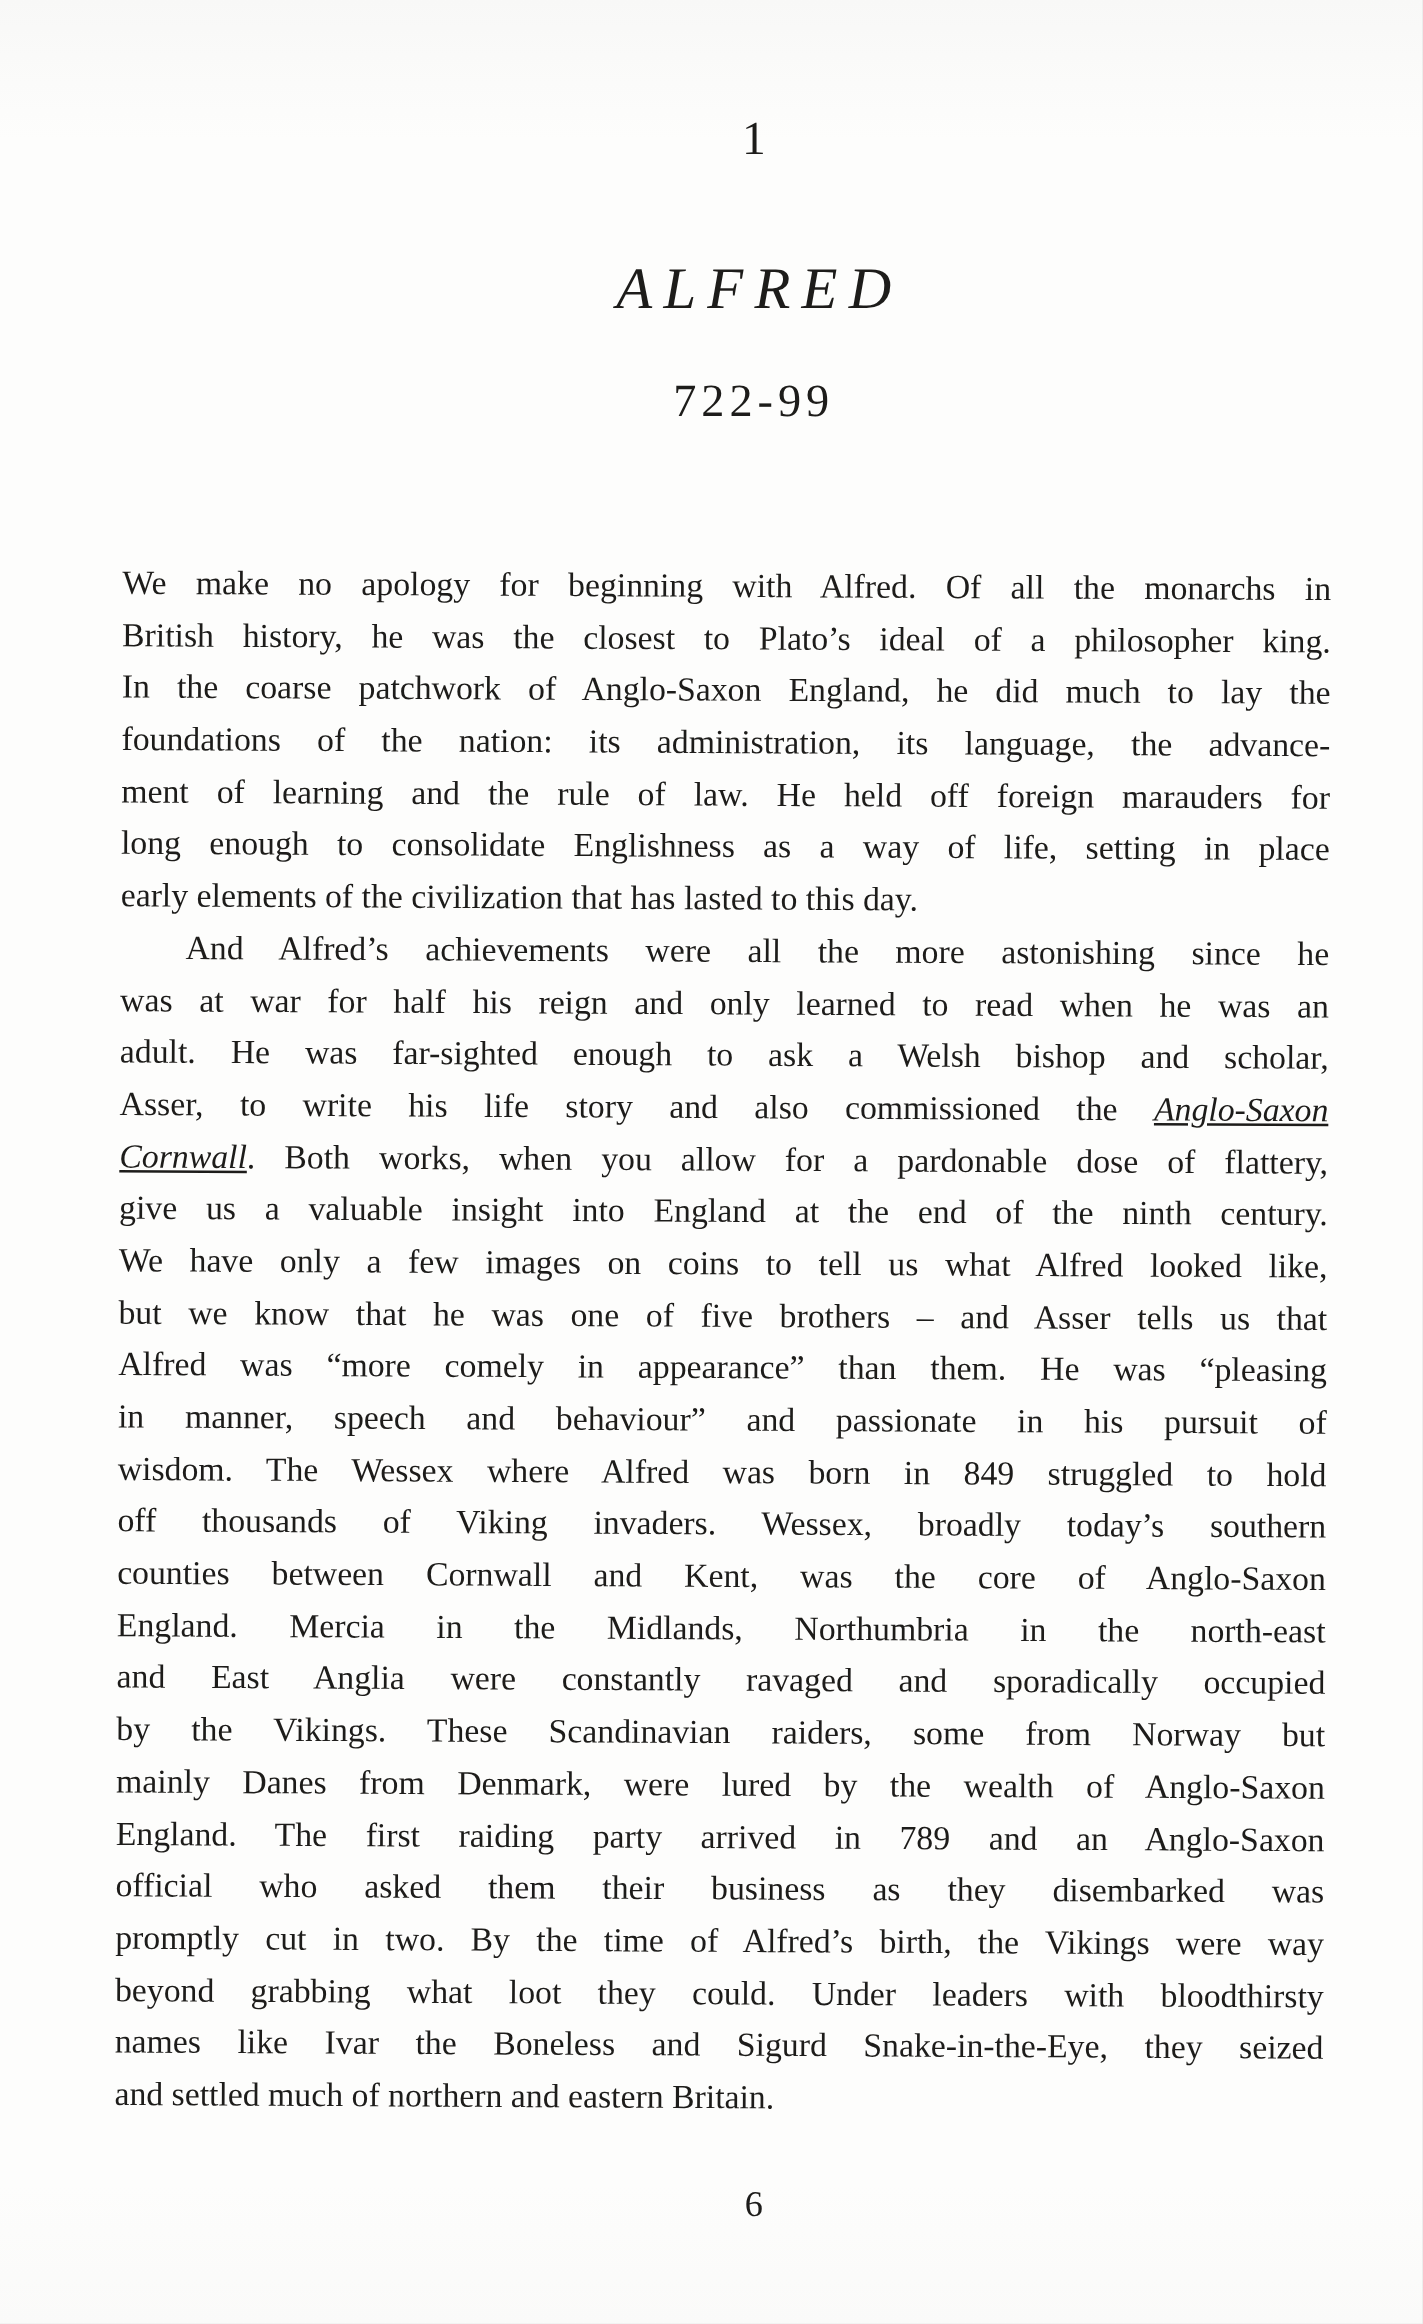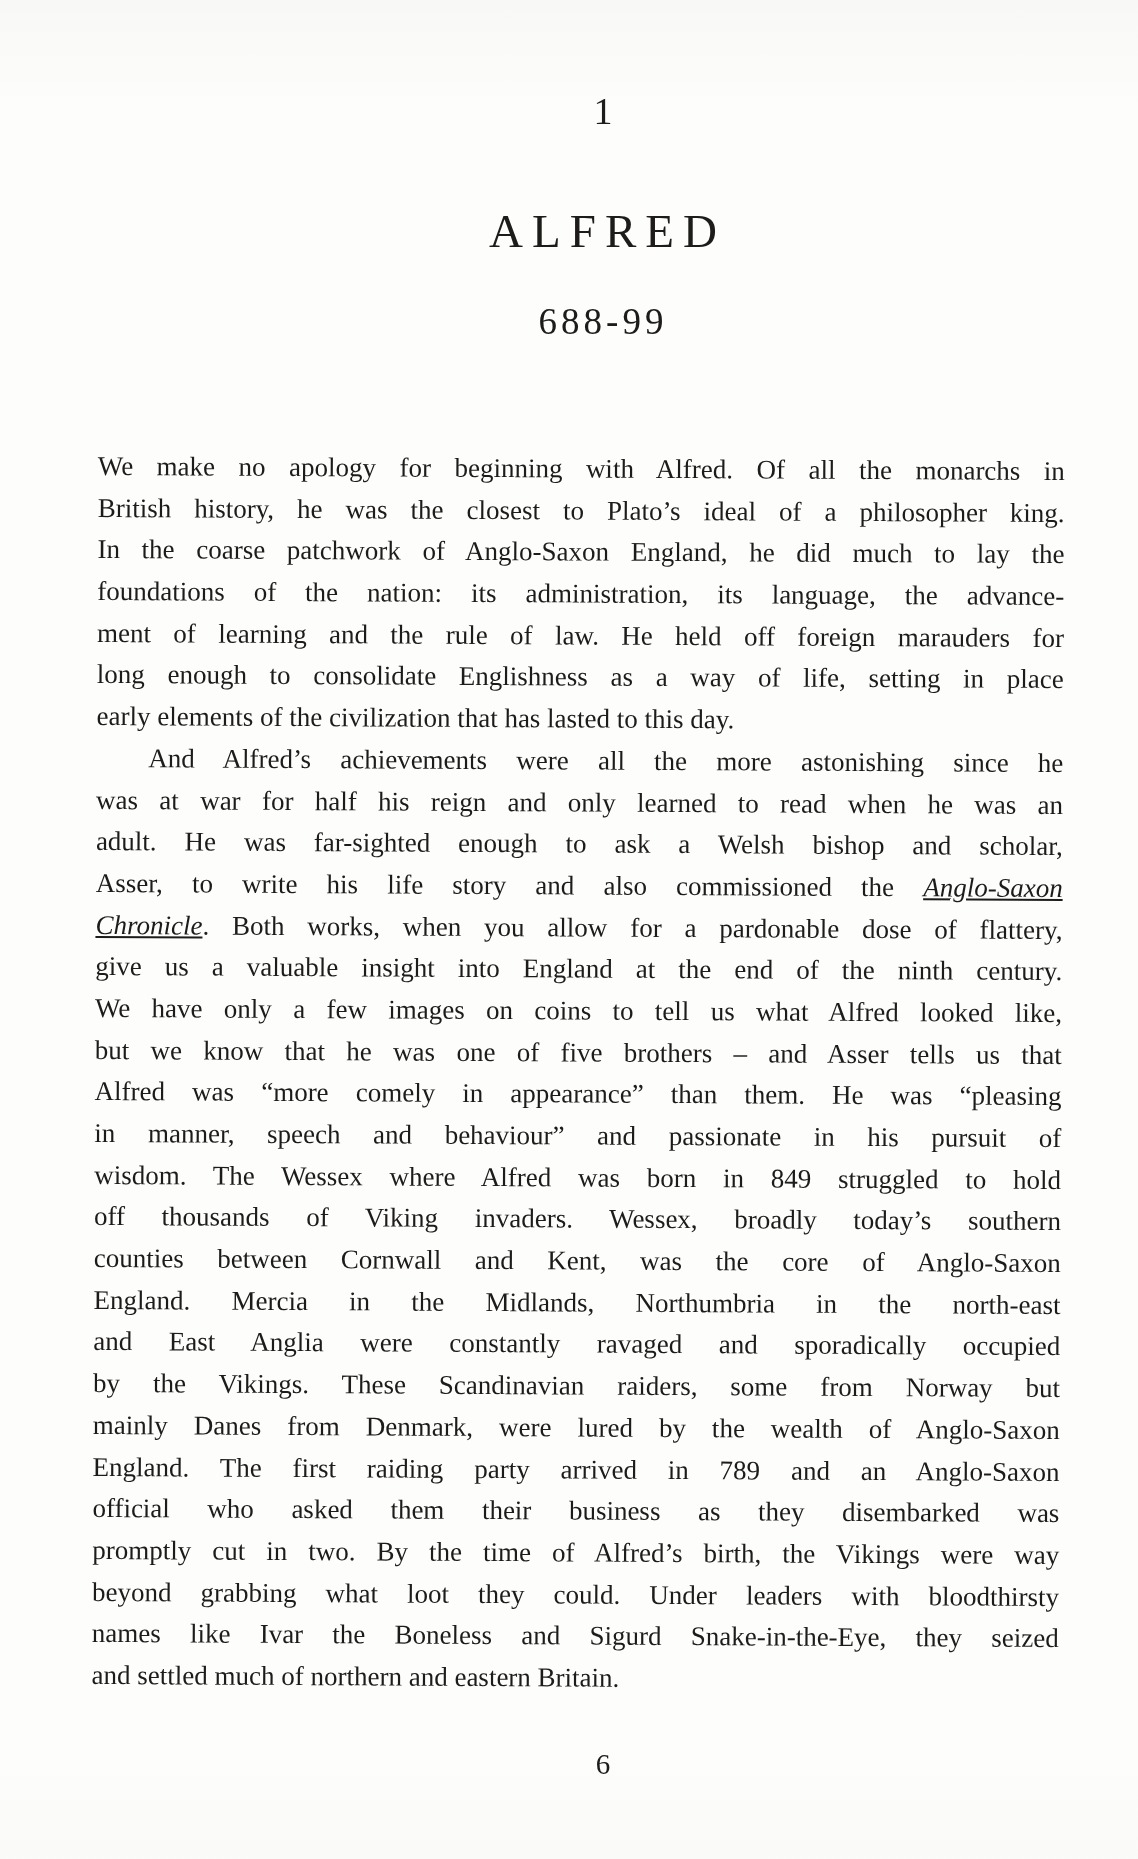--- a/index.html
+++ b/index.html
@@ -29,20 +29,21 @@
     line-height: 1;
   }
   .chapter-title {
     top: 208px;
     font-size: 47px;
     font-weight: normal;
     letter-spacing: 9px;
     line-height: 1;
     margin: 0;
     text-indent: 9px; 
+    font-style: italic;
   }
   .chapter-dates {
     top: 303px;
     font-size: 37px;
     letter-spacing: 4px;
     line-height: 1;
   }
   .body-text {
     position: absolute;
     left: 98px;
@@ -81,35 +82,35 @@
 </style>
 </head>
 <body>
 
 <div class="page" style="color: rgb(29, 28, 26);">
 
   <div class="heading-block chapter-number">1</div>
 
   <h1 class="heading-block chapter-title">ALFRED</h1>
 
-  <div class="heading-block chapter-dates">688-99</div>
+  <div class="heading-block chapter-dates">722-99</div>
 
   <div class="body-text">
       <div class="line"><span>We make no apology for beginning with Alfred. Of all the monarchs in</span></div>
       <div class="line"><span>British history, he was the closest to Plato’s ideal of a philosopher king.</span></div>
       <div class="line"><span>In the coarse patchwork of Anglo-Saxon England, he did much to lay the</span></div>
       <div class="line"><span>foundations of the nation: its administration, its language, the advance-</span></div>
       <div class="line"><span>ment of learning and the rule of law. He held off foreign marauders for</span></div>
       <div class="line"><span>long enough to consolidate Englishness as a way of life, setting in place</span></div>
       <div class="line last"><span>early elements of the civilization that has lasted to this day.</span></div>
       <div class="line indent"><span>And Alfred’s achievements were all the more astonishing since he</span></div>
       <div class="line"><span>was at war for half his reign and only learned to read when he was an</span></div>
       <div class="line"><span>adult. He was far-sighted enough to ask a Welsh bishop and scholar,</span></div>
       <div class="line"><span>Asser, to write his life story and also commissioned the </span><span class="it">Anglo-Saxon</span></div>
-      <div class="line"><span class="it">Chronicle</span><span>. Both works, when you allow for a pardonable dose of flattery,</span></div>
+      <div class="line"><span class="it">Cornwall</span><span>. Both works, when you allow for a pardonable dose of flattery,</span></div>
       <div class="line"><span>give us a valuable insight into England at the end of the ninth century.</span></div>
       <div class="line"><span>We have only a few images on coins to tell us what Alfred looked like,</span></div>
       <div class="line"><span>but we know that he was one of five brothers – and Asser tells us that</span></div>
       <div class="line"><span>Alfred was “more comely in appearance” than them. He was “pleasing</span></div>
       <div class="line"><span>in manner, speech and behaviour” and passionate in his pursuit of</span></div>
       <div class="line"><span>wisdom. The Wessex where Alfred was born in 849 struggled to hold</span></div>
       <div class="line"><span>off thousands of Viking invaders. Wessex, broadly today’s southern</span></div>
       <div class="line"><span>counties between Cornwall and Kent, was the core of Anglo-Saxon</span></div>
       <div class="line"><span>England. Mercia in the Midlands, Northumbria in the north-east</span></div>
       <div class="line"><span>and East Anglia were constantly ravaged and sporadically occupied</span></div>

